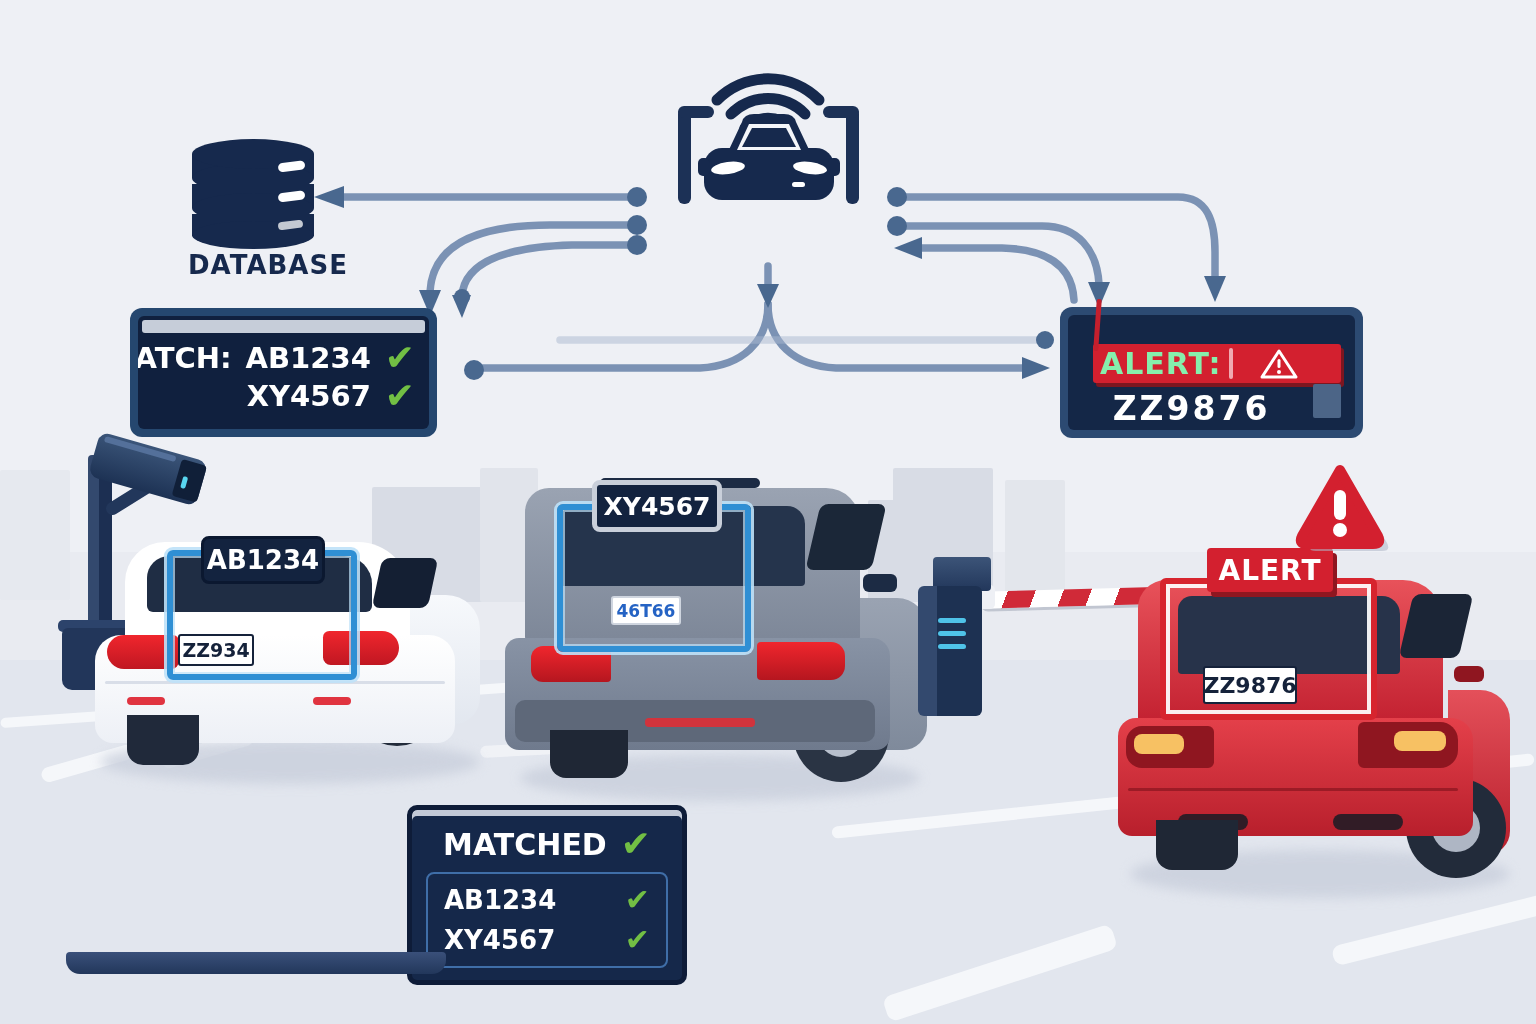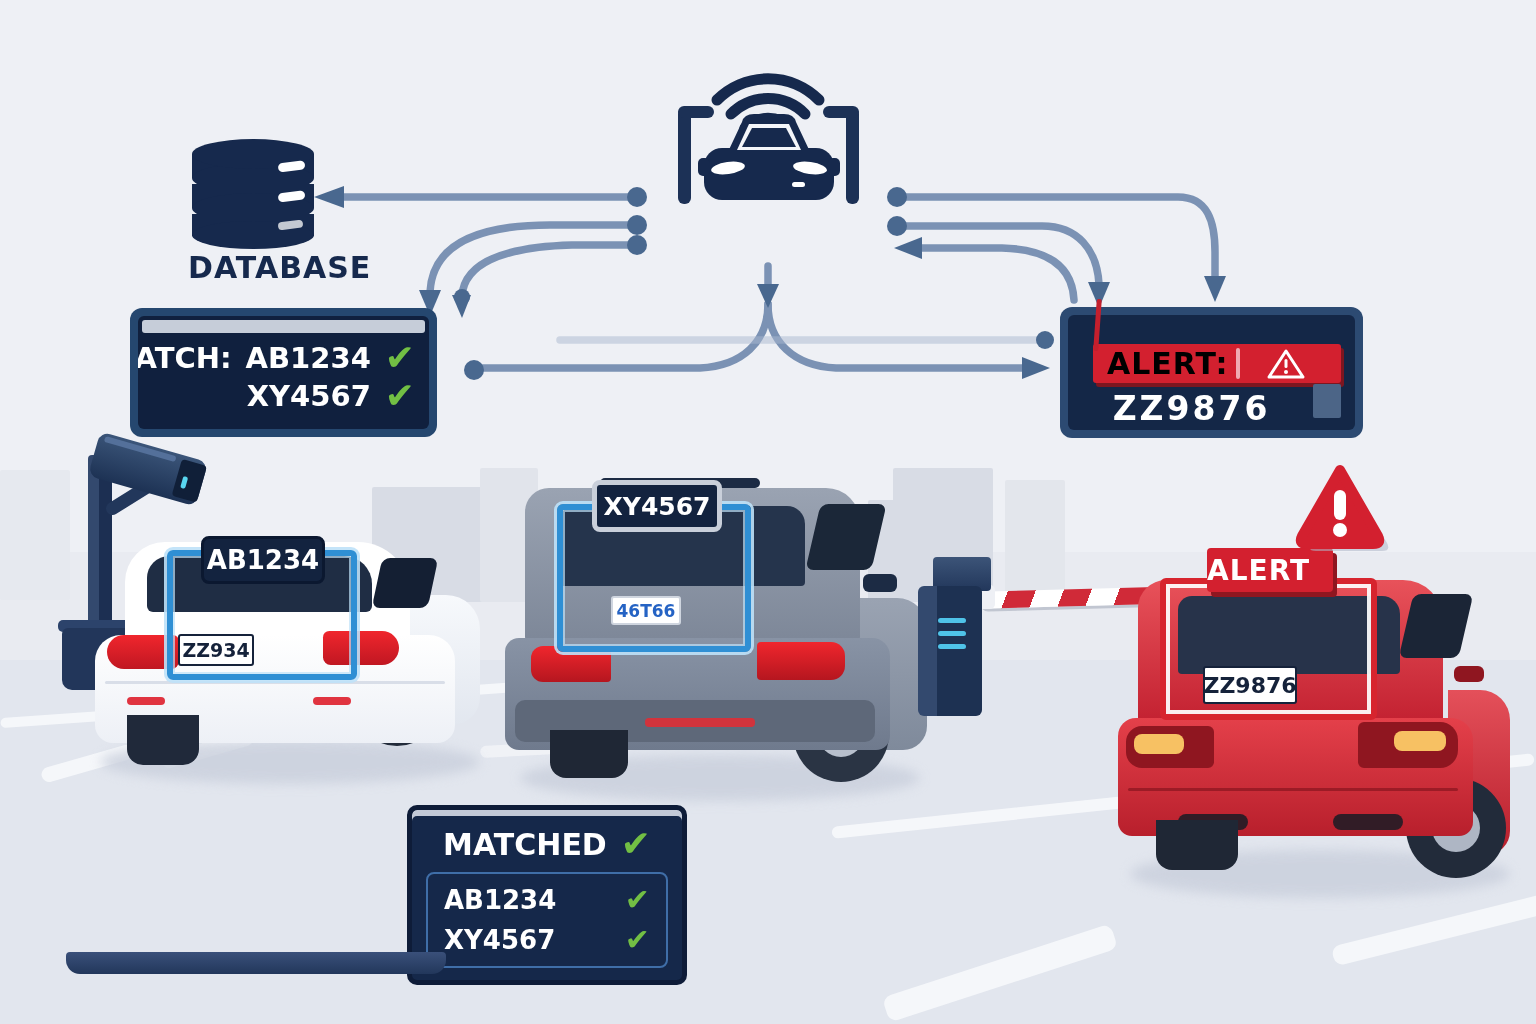--- a/index.html
+++ b/index.html
@@ -17,39 +17,39 @@
   
   .connectors{left:0;top:0;z-index:2;}
 
   
   .anpr-box{left:656px;top:200px;width:230px;height:60px;background:#16294d;
     border:3px solid #0d1b36;border-radius:10px;z-index:3;display:flex;align-items:center;
     justify-content:center;color:#fff;font-size:30px;font-weight:800;letter-spacing:1px;
     box-shadow:10px 14px 0 -2px #d2d8e5;}
   .pole{background:#1c3156;border-radius:6px;z-index:3;}
   .db-label{left:188px;top:250px;width:160px;text-align:center;color:#16294d;
-    font-size:30px;font-weight:800;letter-spacing:1px;z-index:3;}
+    font-size:26px;font-weight:800;letter-spacing:1px;z-index:3;}
 
   
   .panel{border-radius:12px;z-index:4;}
   .match-panel{left:130px;top:308px;width:307px;height:129px;background:#25476f;
     padding:0;border:0;}
   .panel-inner{position:absolute;left:8px;top:8px;right:8px;bottom:8px;
     background:#10203e;border-radius:6px;overflow:hidden;}
   .panel-strip{position:absolute;left:4px;top:4px;right:4px;height:13px;
     background:#c6cdd9;border-radius:3px;}
   .match-rows{position:absolute;left:0;right:14px;top:24px;display:flex;
     flex-direction:column;align-items:flex-end;gap:2px;}
   .mrow{display:flex;align-items:center;gap:14px;color:#fff;font-size:29px;font-weight:800;}
   .check{color:#72bf44;font-size:36px;font-weight:800;line-height:1;}
   .alert-panel{left:1060px;top:307px;width:303px;height:131px;background:#2c4a72;}
   .alert-banner{position:absolute;left:25px;top:29px;width:248px;height:39px;
     background:#d3202f;border-radius:3px;display:flex;align-items:center;
     box-shadow:3px 4px 0 #7d1620;}
-  .alert-banner .txt{color:#000000;font-size:30px;font-weight:800;padding-left:14px;letter-spacing:1px;}
+  .alert-banner .txt{color:#86efac;font-size:30px;font-weight:800;padding-left:7px;letter-spacing:1px;}
   .alert-sep{width:4px;height:31px;background:#f0aab1;margin-left:8px;border-radius:2px;}
   .alert-plate{position:absolute;left:0;right:40px;top:74px;text-align:center;color:#fff;
     font-size:33px;font-weight:800;letter-spacing:3px;}
   .alert-chip{position:absolute;right:14px;bottom:12px;width:28px;height:34px;
     background:#4c6587;border-radius:2px;}
   .alert-drip{left:1095px;top:299px;width:5px;height:52px;background:#c41f2d;
     transform:rotate(4deg);z-index:5;border-radius:2px;}
 
   
   .detect-blue{border:6px solid #2f8fd4;border-radius:6px;
@@ -325,21 +325,21 @@
       </div>
       <div class="shape" style="left:10px;top:70px;width:330px;height:3px;border-radius:2px;background:#9c1b26;"></div>
       <div class="shape" style="left:60px;top:96px;width:70px;height:16px;border-radius:8px;background:#311c26;"></div>
       <div class="shape" style="left:215px;top:96px;width:70px;height:16px;border-radius:8px;background:#311c26;"></div>
     </div>
     <div class="shape" style="left:38px;top:280px;width:82px;height:50px;border-radius:0 0 16px 16px;background:#1f2735;"></div>
     <div class="shape detect-red" style="left:42px;top:38px;width:205px;height:130px;"></div>
     <div class="shape lic-plate" style="left:85px;top:126px;width:90px;height:34px;font-size:22px;">
       <span>ZZ9876</span>
     </div>
-    <div class="shape" style="left:89px;top:8px;width:126px;height:44px;background:#d3202f;border-radius:4px;box-shadow:4px 5px 0 #8f1620;display:flex;align-items:center;justify-content:flex-start;color:#fff;font-size:28px;font-weight:800;letter-spacing:1px;z-index:7;">
+    <div class="shape" style="left:89px;top:8px;width:126px;height:44px;background:#d3202f;border-radius:4px;box-shadow:4px 5px 0 #8f1620;display:flex;align-items:center;justify-content:center;color:#fff;font-size:28px;font-weight:800;letter-spacing:1px;z-index:7;">
       <span>ALERT</span>
     </div>
   </div>
 
   <svg class="abs warn-tri" style="left:1288px;top:460px;" width="104" height="96" viewBox="0 0 104 96">
     <path d="M 56 12 L 94 78 Q 98 86 89 86 H 23 Q 14 86 18 78 Z" fill="#aeb6c6" opacity=".55" transform="translate(5,5)"></path>
     <path d="M 52 10 L 90 76 Q 94 84 85 84 H 19 Q 10 84 14 76 Z" fill="#d3202f" stroke="#d3202f" stroke-width="10" stroke-linejoin="round"></path>
     <rect x="46" y="30" width="12" height="30" rx="6" fill="#ffffff"></rect>
     <circle cx="52" cy="70" r="7" fill="#ffffff"></circle>
   </svg>

